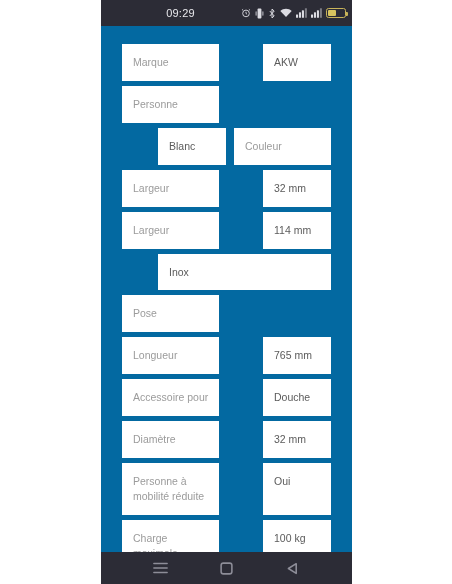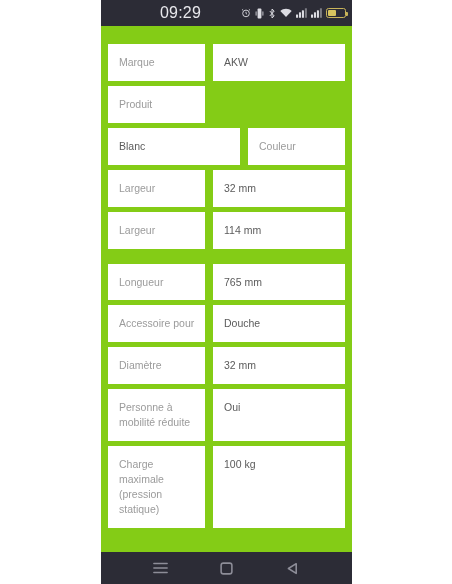--- a/index.html
+++ b/index.html
@@ -39,21 +39,21 @@
     display: flex;
     align-items: center;
     position: relative;
     color: #e6e6ea;
   }
   .status-time {
     position: absolute;
     left: 50%;
     transform: translateX(-50%);
     margin-left: -46px;
-    font-size: 16px;
+    font-size: 11px;
     letter-spacing: 0.2px;
     color: #e8e8ec;
     font-family: "Liberation Sans", sans-serif;
   }
   .status-icons {
     position: absolute;
     right: 6px;
     display: flex;
     align-items: center;
     gap: 4px;
@@ -88,23 +88,23 @@
   }
   .battery-fill {
     background: #d8c45f;
     height: 100%;
     width: 52%;
     border-radius: 1px;
   }
   
   .content {
     flex: 1 1 auto;
-    background: #84cc16;
+    background: #0369a1;
     overflow: hidden;
-    padding: 0 7px;
+    padding: 0 21px;
     box-sizing: border-box;
   }
   .spec-table {
     padding-top: 18px;
     display: flex;
     flex-direction: column;
     gap: 5px;
   }
   .spec-row {
     display: flex;
@@ -121,20 +121,21 @@
     align-items: flex-start;
   }
   .cell.label {
     flex: 0 0 97px;
     width: 97px;
     color: #9b9b9b;
   }
   .cell.value {
     flex: 1 1 auto;
     color: #5b5b5b;
+    margin-left: 36px;
   }
   
   .navbar {
     flex: 0 0 auto;
     height: 32px;
     background: #2c2c36;
     display: flex;
     align-items: center;
     justify-content: space-around;
     padding: 0 26px;
@@ -205,37 +206,39 @@
       </div>
     </div>
 
     <div class="content">
       <div class="spec-table" id="spec-table">
           <div class="spec-row">
             <div class="cell label">Marque</div>
             <div class="cell value">AKW</div>
           </div>
           <div class="spec-row">
-            <div class="cell label">Produit</div>
+            <div class="cell label">Personne</div>
           </div>
           <div class="spec-row">
             <div class="cell value">Blanc</div>
             <div class="cell label">Couleur</div>
           </div>
           <div class="spec-row">
             <div class="cell label">Largeur</div>
             <div class="cell value">32 mm</div>
           </div>
           <div class="spec-row">
             <div class="cell label">Largeur</div>
             <div class="cell value">114 mm</div>
           </div>
           <div class="spec-row">
-          </div>
-          <div class="spec-row">
+            <div class="cell value">Inox</div>
+          </div>
+          <div class="spec-row">
+            <div class="cell label">Pose</div>
           </div>
           <div class="spec-row">
             <div class="cell label">Longueur</div>
             <div class="cell value">765 mm</div>
           </div>
           <div class="spec-row">
             <div class="cell label">Accessoire pour</div>
             <div class="cell value">Douche</div>
           </div>
           <div class="spec-row">

